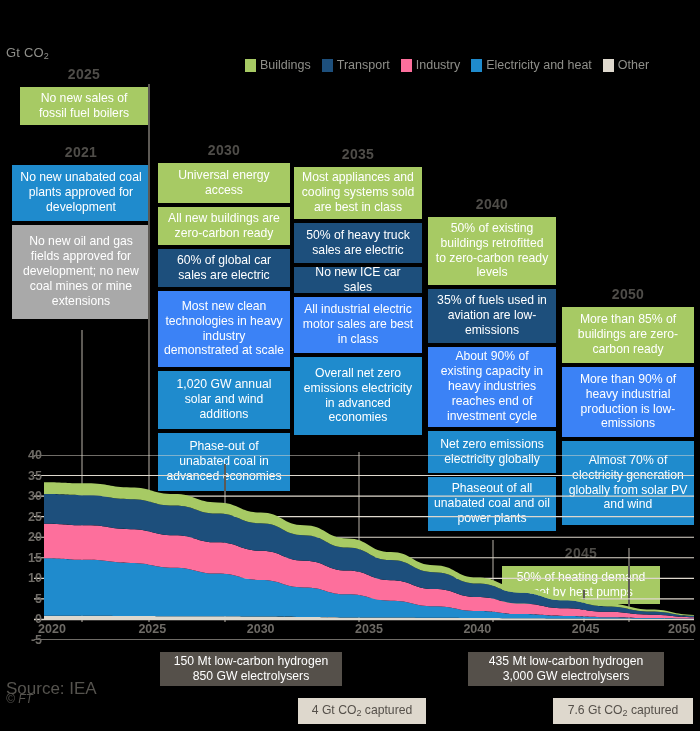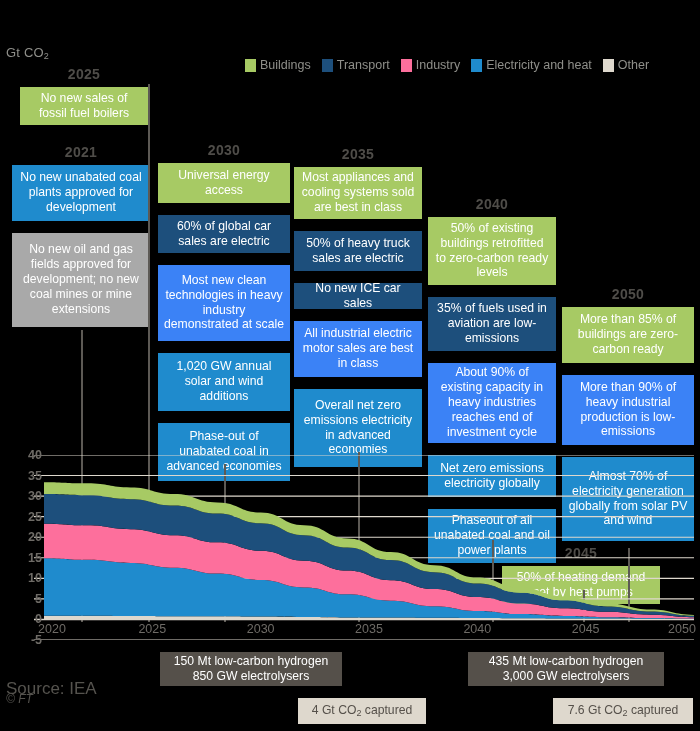--- a/index.html
+++ b/index.html
@@ -27,21 +27,21 @@
 
   
   .col{position:absolute;}
   .col-year{
     text-align:center;font-size:14px;font-weight:bold;
     color:#4f4d49;margin-bottom:5px;letter-spacing:.3px;
   }
   .mbox{
     box-sizing:border-box;
     padding:5px 6px 6px;
-    margin-bottom:12px;
+    margin-bottom:4px;
     text-align:center;
     font-size:12.2px;
     line-height:1.22;
     color:#fff;
   }
   .mbox.green{background:#a7ca64;}
   .mbox.navy{background:#1d4f7c;}
   .mbox.pink{background:#3b82f6;}
   .mbox.blue{background:#1f8bcd;}
   .mbox.grey{background:#a9a9a9;}
@@ -54,21 +54,21 @@
   #chart svg{display:block;}
 
   .ytick{
     position:absolute;right:0;font-size:12.5px;color:#6e6b66;
     text-align:right;width:34px;transform:translateY(-50%);
     font-weight:bold;
   }
   #ylabels{position:absolute;left:2px;top:455px;width:40px;height:185px;}
   #xlabels{position:absolute;left:0;top:622px;width:700px;height:20px;}
   .xtick{
-    position:absolute;font-size:12.5px;color:#6e6b66;font-weight:normal;
+    position:absolute;font-size:12.5px;color:#6e6b66;font-weight:bold;
     transform:translateX(-50%);
   }
 
   
   .bbox{
     position:absolute;box-sizing:border-box;
     text-align:center;font-size:12.2px;line-height:1.25;
     padding:5px 8px;
   }
   .bbox.dark{background:#55504a;color:#fff;}
@@ -130,20 +130,23 @@
           <span>No new unabated coal plants approved for development</span>
         </div>
         <div class="mbox grey" style="height: 94px; display: flex; align-items: center; justify-content: center;">
           <span>No new oil and gas fields approved for development; no new coal mines or mine extensions</span>
         </div>
       </div>
       <div class="col" style="left: 158px; top: 142px; width: 132px;">
         <div class="col-year">2030</div>
         <div class="mbox green" style="height: 40px; display: flex; align-items: center; justify-content: center;">
           <span>Universal energy access</span>
+        </div>
+        <div class="mbox green" style="height: 38px; display: flex; align-items: center; justify-content: center;">
+          <span>All new buildings are zero-carbon ready</span>
         </div>
         <div class="mbox navy" style="height: 38px; display: flex; align-items: center; justify-content: center;">
           <span>60% of global car sales are electric</span>
         </div>
         <div class="mbox pink" style="height: 76px; display: flex; align-items: center; justify-content: center;">
           <span>Most new clean technologies in heavy industry demonstrated at scale</span>
         </div>
         <div class="mbox blue" style="height: 58px; display: flex; align-items: center; justify-content: center;">
           <span>1,020 GW annual solar and wind additions</span>
         </div>

